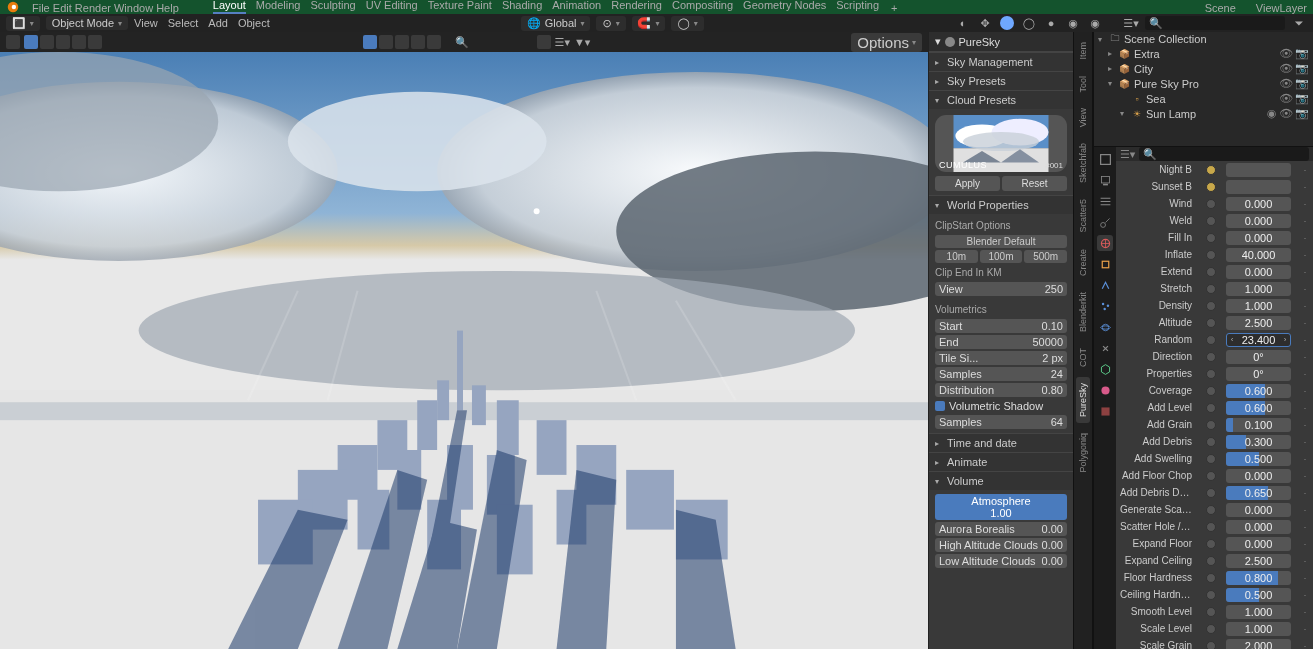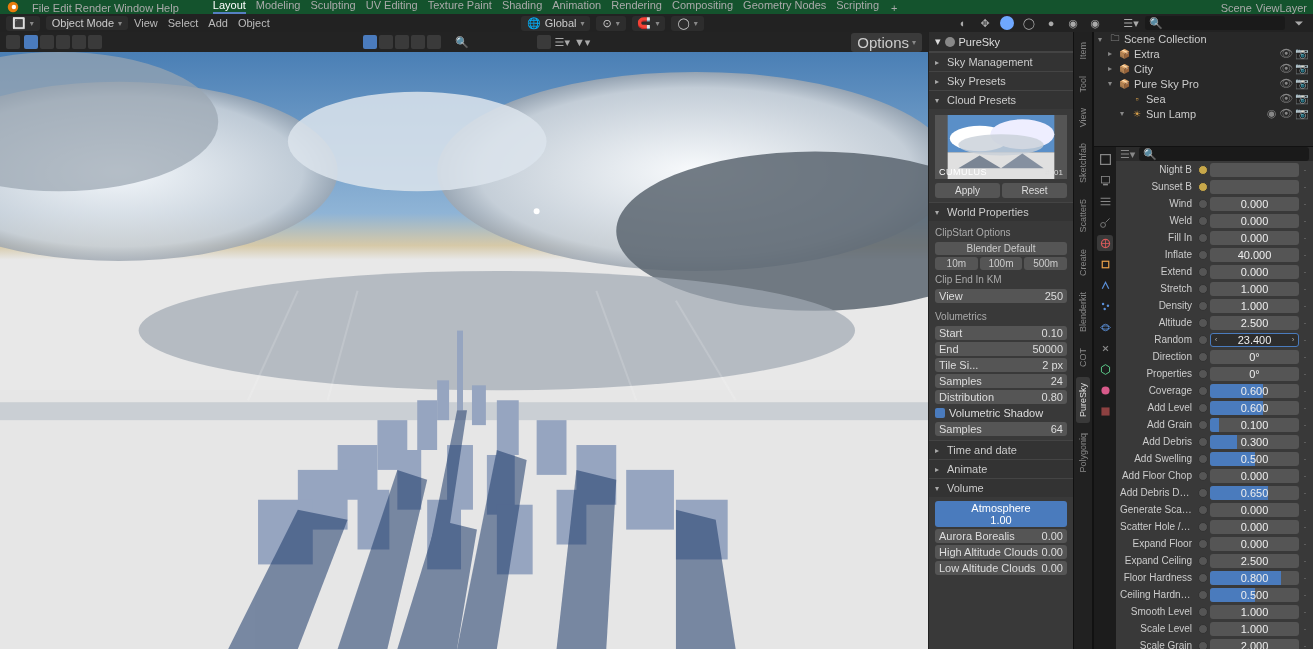--- a/index.html
+++ b/index.html
@@ -2,21 +2,21 @@
 <html><head>
 <meta charset="utf-8">
 <style>
 * { margin: 0; padding: 0; box-sizing: border-box; font-family: -apple-system, "Segoe UI", sans-serif; font-size: 11px; user-select: none; }
 body { background: #1a1a1a; color: #ccc; width: 1313px; height: 649px; overflow: hidden; display: flex; flex-direction: column; }
 
 
 .top-menu { height: 14px; background: #14532d; display: flex; align-items: flex-end; padding: 0 6px; gap: 12px; color: #aaa; font-size: 10px; }
 .top-menu .menu-item { cursor: pointer; }
 .top-menu .logo { width: 14px; height: 14px; }
-.top-menu .right { margin-left: auto; display: flex; gap: 4px; align-items: center; }
+.top-menu .right { margin-left: auto; display: flex; gap: 20px; align-items: center; }
 .top-menu .tab.active { border-bottom: 2px solid #5680c2; color: #fff; padding: 1px 0; }
 .top-menu .tab { padding: 1px 0; }
 
 
 .header2 { height: 18px; background: #222; display: flex; align-items: center; padding: 0 6px; gap: 6px; color: #bbb; font-size: 10px; }
 .header2 .seg { background: #2d2d2d; border-radius: 3px; padding: 1px 6px; display: flex; align-items: center; gap: 4px; color: #ccc; }
 .header2 .seg.dd::after { content: "▾"; font-size: 8px; color: #888; }
 .header2 .spacer { flex: 1; }
 .header2 .icon-btn { width: 16px; height: 16px; display: flex; align-items: center; justify-content: center; color: #aaa; }
 .header2 .circle-blue { width: 14px; height: 14px; border-radius: 50%; background: #6fa8ff; }
@@ -35,21 +35,21 @@
 
 .viewport svg { width: 100%; height: 100%; display: block; }
 
 
 .npanel { width: 145px; background: #393939; border-left: 1px solid #222; display: flex; flex-direction: column; overflow-y: auto; }
 .npanel .panel-head { background: #2d2d2d; padding: 3px 6px; display: flex; align-items: center; gap: 4px; color: #ddd; font-size: 11px; border-bottom: 1px solid #444; }
 .npanel .panel-head .dot { width: 10px; height: 10px; border-radius: 50%; background: #888; }
 .npanel .section { padding: 3px 6px; display: flex; align-items: center; gap: 4px; color: #ccc; font-size: 10px; background: #333; border-top: 1px solid #444; }
 .npanel .section .arrow { font-size: 8px; width: 8px; color: #aaa; }
 .npanel .body { padding: 4px 6px; background: #393939; font-size: 10px; display: flex; flex-direction: column; gap: 2px; }
-.npanel .preset-thumb { width: 100%; height: 64px; background: #555; border-radius: 0; margin: 2px auto; position: relative; overflow: hidden; }
+.npanel .preset-thumb { width: 100%; height: 57px; background: #555; border-radius: 11px; margin: 2px auto; position: relative; overflow: hidden; }
 .npanel .preset-thumb svg { width: 100%; height: 100%; }
 .npanel .preset-thumb .label { position: absolute; bottom: 2px; left: 4px; color: #fff; font-size: 9px; letter-spacing: 0.5px; }
 .npanel .preset-thumb .num { position: absolute; bottom: 2px; right: 4px; color: #ddd; font-size: 8px; }
 .npanel .btn-row { display: flex; gap: 2px; }
 .npanel .btn { flex: 1; background: #555; color: #ddd; text-align: center; padding: 2px 0; border-radius: 3px; font-size: 10px; }
 .npanel .row { display: flex; justify-content: space-between; align-items: center; background: #555; border-radius: 3px; padding: 1px 4px; font-size: 10px; color: #ddd; }
 .npanel .row3 { display: flex; gap: 2px; }
 .npanel .row3 .cell { flex: 1; background: #555; text-align: center; padding: 1px 0; border-radius: 3px; font-size: 10px; }
 .npanel .sublabel { color: #aaa; font-size: 10px; padding: 2px 0; }
 .npanel .row-center { background: #555; text-align: center; padding: 1px 0; border-radius: 3px; font-size: 10px; }
@@ -76,21 +76,21 @@
 
 
 .props { flex: 1; display: flex; min-height: 0; }
 .props-tabs { width: 22px; background: #1c1c1c; display: flex; flex-direction: column; align-items: center; padding-top: 4px; gap: 5px; }
 .props-tabs .pt { width: 16px; height: 16px; display: flex; align-items: center; justify-content: center; color: #888; border-radius: 3px; }
 .props-tabs .pt svg { width: 13px; height: 13px; }
 .props-tabs .pt.active { background: #3a3a3a; color: #fff; }
 .props-body { flex: 1; background: #393939; display: flex; flex-direction: column; overflow-y: auto; }
 .props-body .search-row { height: 18px; background: #2b2b2b; display: flex; align-items: center; padding: 0 4px; gap: 4px; }
 .props-body .search-row .search { flex: 1; background: #1a1a1a; border-radius: 3px; height: 14px; display: flex; align-items: center; padding: 0 4px; font-size: 9px; color: #666; }
-.prop-row { display: flex; align-items: center; height: 17px; gap: 2px; padding: 0 4px; }
+.prop-row { display: flex; align-items: center; height: 17px; gap: 10px; padding: 0 4px; }
 .prop-row .plabel { width: 76px; text-align: right; font-size: 10px; color: #ccc; padding-right: 4px; white-space: nowrap; overflow: hidden; text-overflow: ellipsis; }
 .prop-row .pdot { width: 10px; height: 10px; border-radius: 50%; background: #555; border: 1px solid #333; flex-shrink: 0; }
 .prop-row .pdot.y { background: #c8a84a; }
 .prop-row .pval { flex: 1; background: #555; border-radius: 3px; height: 14px; display: flex; align-items: center; justify-content: center; font-size: 10px; color: #eee; position: relative; overflow: hidden; }
 .prop-row .pval.blue::before { content: ""; position: absolute; left: 0; top: 0; bottom: 0; background: #4a7bbd; width: var(--fill, 60%); }
 .prop-row .pval .txt { position: relative; z-index: 1; }
 .prop-row .pval.active { background: #2d2d2d; border: 1px solid #4a7bbd; }
 .prop-row .pval .larr, .prop-row .pval .rarr { position: absolute; top: 0; bottom: 0; width: 10px; display: flex; align-items: center; justify-content: center; font-size: 8px; color: #aaa; }
 .prop-row .pval .larr { left: 0; }
 .prop-row .pval .rarr { right: 0; }

